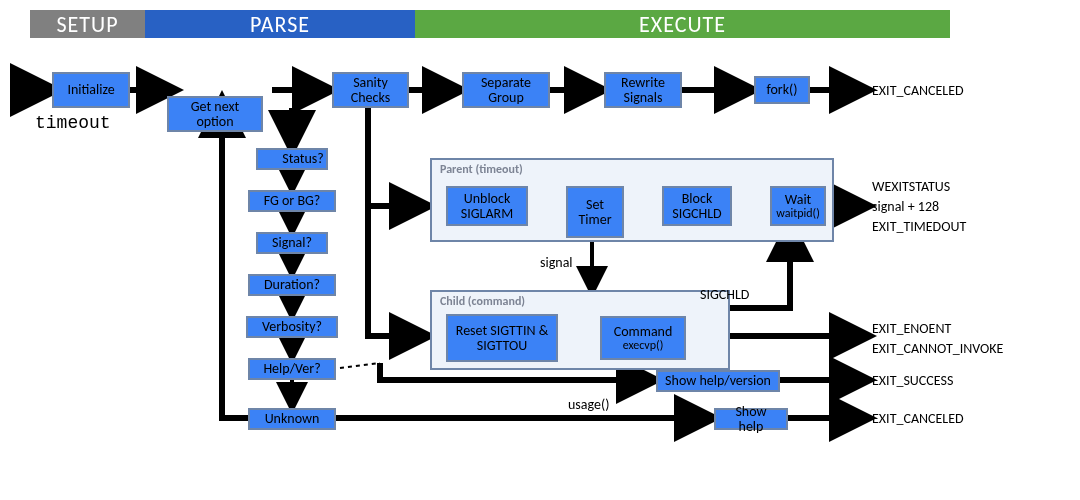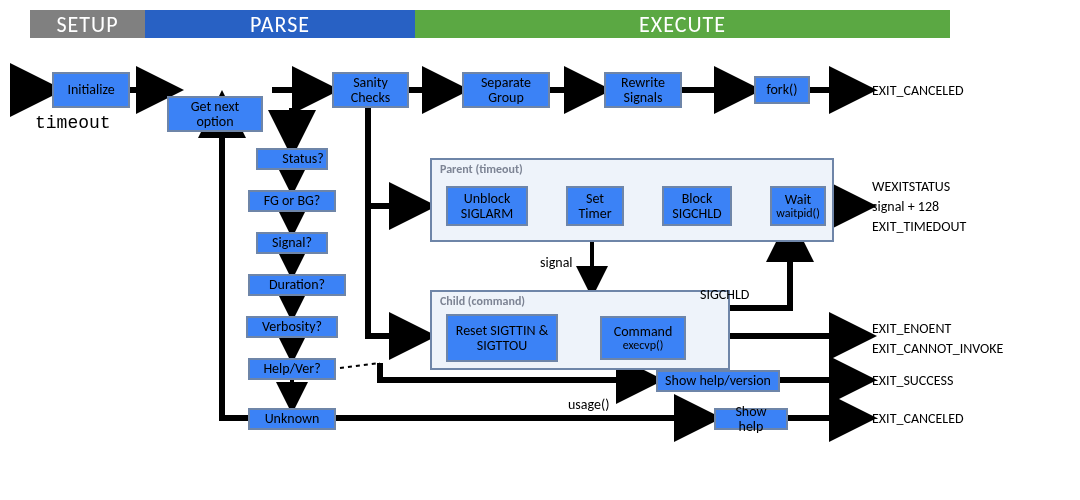--- a/index.html
+++ b/index.html
@@ -139,30 +139,30 @@
   <div class="box" style="left:42px;  top:14px; width:78px; height:36px;">Initialize</div>
   <div class="box" style="left:157px; top:14px; width:96px; height:36px;margin-top:24px;">Get next option</div>
   <div class="box" style="left:322px; top:14px; width:77px; height:36px;">Sanity Checks</div>
   <div class="box" style="left:452px; top:14px; width:88px; height:36px;">Separate Group</div>
   <div class="box" style="left:594px; top:14px; width:78px; height:36px;">Rewrite Signals</div>
   <div class="box" style="left:744px; top:18px; width:56px; height:28px;">fork()</div>
 
   <div class="box" style="left:246px; top:90px;  width:72px; height:22px;padding-left:28px;">Status?</div>
   <div class="box" style="left:238px; top:132px; width:88px; height:22px;">FG or BG?</div>
   <div class="box" style="left:246px; top:174px; width:72px; height:22px;">Signal?</div>
-  <div class="box" style="left:238px; top:216px; width:98px; height:22px;">Duration?</div>
+  <div class="box" style="left:238px; top:216px; width:88px; height:22px;">Duration?</div>
   <div class="box" style="left:236px; top:258px; width:92px; height:22px;">Verbosity?</div>
   <div class="box" style="left:238px; top:300px; width:88px; height:22px;">Help/Ver?</div>
   <div class="box" style="left:238px; top:350px; width:88px; height:22px;">Unknown</div>
 
   <div class="grp" style="left:420px; top:100px; width:404px; height:84px;">
     <div class="grp-title">Parent (timeout)</div>
   </div>
   <div class="box" style="left:436px; top:128px; width:82px; height:40px;">Unblock SIGLARM</div>
-  <div class="box" style="left:556px; top:128px; width:58px; height:40px;">Set Timer</div>
+  <div class="box" style="left:556px; top:128px; width:58px; height:52px;">Set Timer</div>
   <div class="box" style="left:652px; top:128px; width:70px; height:40px;">Block SIGCHLD</div>
   <div class="box" style="left:760px; top:128px; width:56px; height:40px; flex-direction:column;">
     <span>Wait</span>
     <span class="small">waitpid()</span>
   </div>
 
   <div class="grp" style="left:420px; top:232px; width:300px; height:80px;">
     <div class="grp-title">Child (command)</div>
   </div>
   <div class="box" style="left:436px; top:256px; width:112px; height:48px;">Reset SIGTTIN &amp; SIGTTOU</div>

